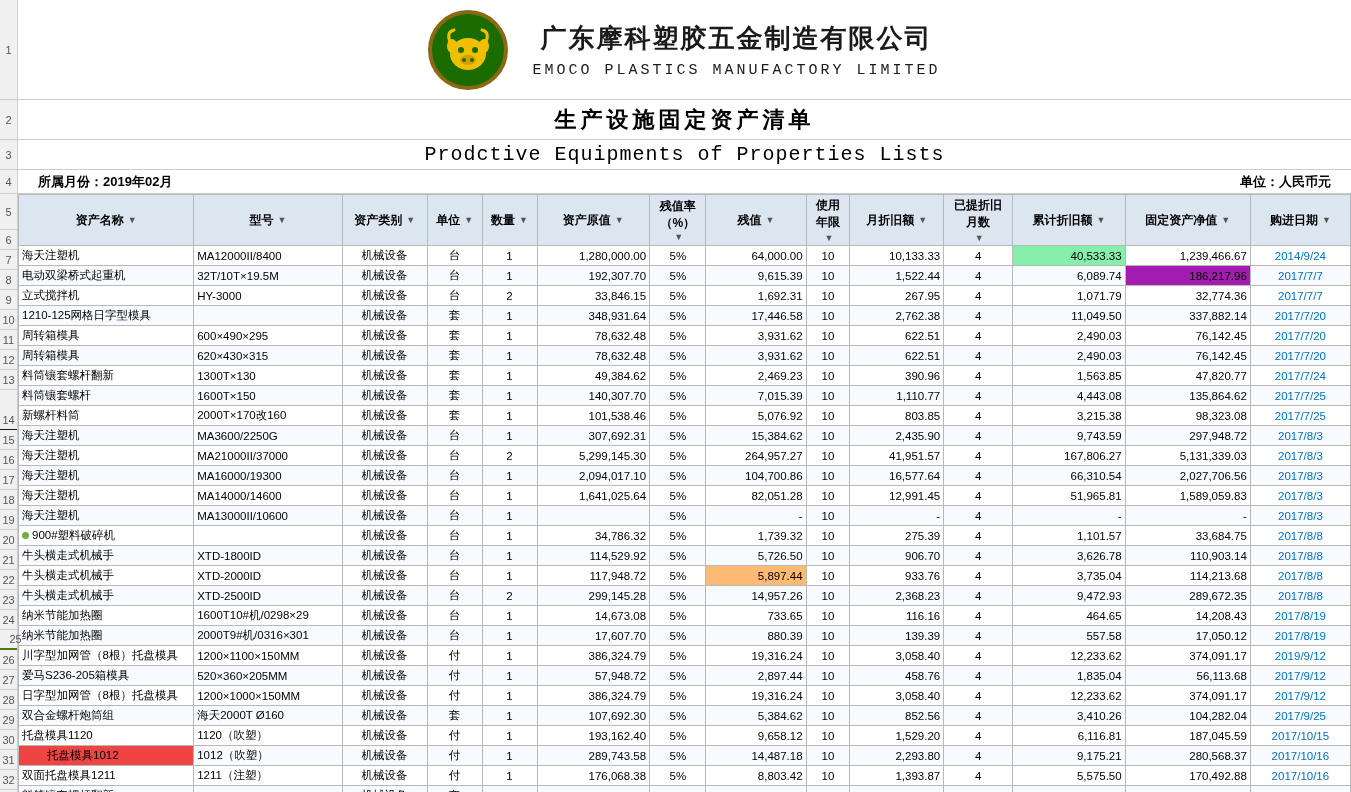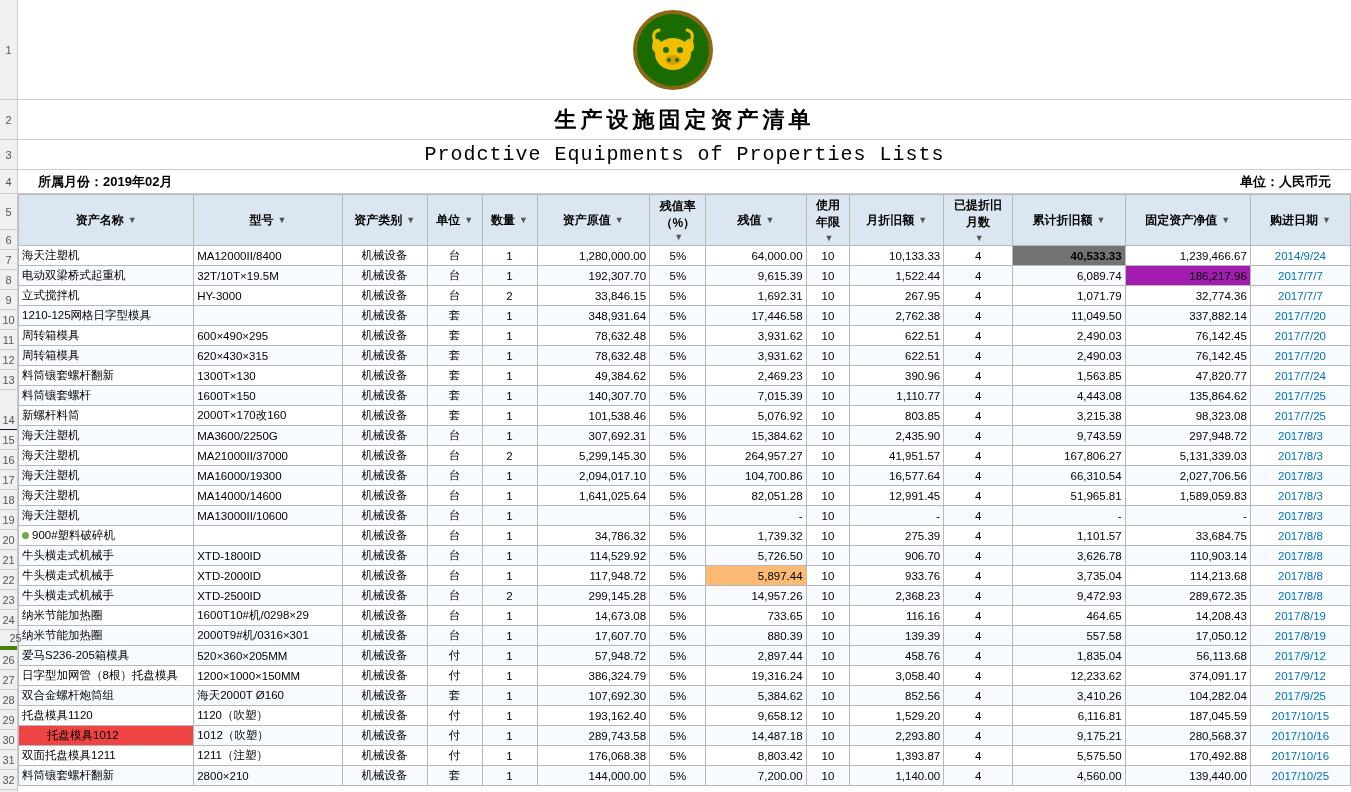--- a/index.html
+++ b/index.html
@@ -92,21 +92,21 @@
     <div class="row-num" style="height: 20px; border-bottom: 1px solid #ccc;">15</div>
     <div class="row-num" style="height: 20px; border-bottom: 1px solid #ccc;">16</div>
     <div class="row-num" style="height: 20px; border-bottom: 1px solid #ccc;">17</div>
     <div class="row-num" style="height: 20px; border-bottom: 1px solid #ccc;">18</div>
     <div class="row-num" style="height: 20px; border-bottom: 1px solid #ccc;">19</div>
     <div class="row-num" style="height: 20px; border-bottom: 1px solid #ccc;">20</div>
     <div class="row-num" style="height: 20px; border-bottom: 1px solid #ccc;">21</div>
     <div class="row-num" style="height: 20px; border-bottom: 1px solid #ccc;">22</div>
     <div class="row-num" style="height: 20px; border-bottom: 1px solid #ccc;">23</div>
     <div class="row-num" style="height: 20px; border-bottom: 1px solid #ccc;">24</div>
-    <div class="row-num" style="height: 20px; border-bottom: 4px solid #4d7c0f; padding-left: 14px;">25</div>
+    <div class="row-num" style="height: 20px; border-bottom: 2px solid #4d7c0f; padding-left: 14px;">25</div>
     <div class="row-num" style="height: 20px; border-bottom: 1px solid #ccc;">26</div>
     <div class="row-num" style="height: 20px; border-bottom: 1px solid #ccc;">27</div>
     <div class="row-num" style="height: 20px; border-bottom: 1px solid #ccc;">28</div>
     <div class="row-num" style="height: 20px; border-bottom: 1px solid #ccc;">29</div>
     <div class="row-num" style="height: 20px; border-bottom: 1px solid #ccc;">30</div>
     <div class="row-num" style="height: 20px; border-bottom: 1px solid #ccc;">31</div>
     <div class="row-num" style="height: 20px; border-bottom: 1px solid #ccc;">32</div>
     <div class="row-num" style="height: 20px; border-bottom: 1px solid #ccc;">33</div>
     <div class="row-num" style="height: 20px; border-bottom: 1px solid #ccc;">34</div>
   </div>
@@ -129,20 +129,24 @@
 
             <circle cx="21" cy="28" r="3" fill="#1a6b00"></circle>
             <circle cx="35" cy="28" r="3" fill="#1a6b00"></circle>
 
             <ellipse cx="28" cy="38" rx="8" ry="5" fill="#d4a000"></ellipse>
             <circle cx="24" cy="38" r="2" fill="#1a6b00"></circle>
             <circle cx="32" cy="38" r="2" fill="#1a6b00"></circle>
           </svg>
         </div>
 
+        <div style="text-align: center;">
+          <div style="font-size: 26px; font-weight: bold; color: #1a1a1a; letter-spacing: 2px; font-family: 'Microsoft YaHei', Arial;">广东摩科塑胶五金制造有限公司</div>
+          <div style="font-size: 15px; color: #1a1a1a; letter-spacing: 3px; font-family: 'Courier New', monospace; margin-top: 6px;">EMOCO PLASTICS MANUFACTORY LIMITED</div>
+        </div>
       </div>
     </div>
 
     <div style="height: 40px; display: flex; align-items: center; justify-content: center; border-bottom: 1px solid #ccc; background: #fff;">
       <span style="font-size: 22px; font-weight: bold; letter-spacing: 4px;">生产设施固定资产清单</span>
     </div>
 
     <div style="height: 30px; display: flex; align-items: center; justify-content: center; border-bottom: 1px solid #ccc; background: #fff;">
       <span style="font-size: 20px; font-family: 'Courier New', monospace; letter-spacing: 1px;">Prodctive Equipments of Properties Lists</span>
     </div>
@@ -205,21 +209,21 @@
             <td style="background: rgb(255, 255, 255); text-align: left;">MA12000II/8400</td>
             <td style="background: rgb(255, 255, 255);">机械设备</td>
             <td style="background: rgb(255, 255, 255);">台</td>
             <td style="background: rgb(255, 255, 255);">1</td>
             <td style="background: rgb(255, 255, 255); text-align: right;">1,280,000.00</td>
             <td style="background: rgb(255, 255, 255);">5%</td>
             <td style="background: rgb(255, 255, 255); text-align: right;">64,000.00</td>
             <td style="background: rgb(255, 255, 255);">10</td>
             <td style="background: rgb(255, 255, 255); text-align: right;">10,133.33</td>
             <td style="background: rgb(255, 255, 255);">4</td>
-            <td style="background: #737373; text-align: right; font-weight: bold;">40,533.33</td>
+            <td style="background: #86efac; text-align: right;">40,533.33</td>
             <td style="background: rgb(255, 255, 255); text-align: right;">1,239,466.67</td>
             <td style="background: rgb(255, 255, 255); color: rgb(0, 112, 192);">2014/9/24</td>
           </tr>
           <tr>
             <td style="background: rgb(247, 251, 255); text-align: left;">电动双梁桥式起重机</td>
             <td style="background: rgb(247, 251, 255); text-align: left;">32T/10T×19.5M</td>
             <td style="background: rgb(247, 251, 255);">机械设备</td>
             <td style="background: rgb(247, 251, 255);">台</td>
             <td style="background: rgb(247, 251, 255);">1</td>
             <td style="background: rgb(247, 251, 255); text-align: right;">192,307.70</td>
@@ -512,20 +516,36 @@
             <td style="background: rgb(247, 251, 255);">1</td>
             <td style="background: rgb(247, 251, 255); text-align: right;">17,607.70</td>
             <td style="background: rgb(247, 251, 255);">5%</td>
             <td style="background: rgb(247, 251, 255); text-align: right;">880.39</td>
             <td style="background: rgb(247, 251, 255);">10</td>
             <td style="background: rgb(247, 251, 255); text-align: right;">139.39</td>
             <td style="background: rgb(247, 251, 255);">4</td>
             <td style="background: rgb(247, 251, 255); text-align: right;">557.58</td>
             <td style="background: rgb(247, 251, 255); text-align: right;">17,050.12</td>
             <td style="background: rgb(247, 251, 255); color: rgb(0, 112, 192);">2017/8/19</td>
+          </tr>
+          <tr>
+            <td style="background: rgb(255, 255, 255); text-align: left;">川字型加网管（8根）托盘模具</td>
+            <td style="background: rgb(255, 255, 255); text-align: left;">1200×1100×150MM</td>
+            <td style="background: rgb(255, 255, 255);">机械设备</td>
+            <td style="background: rgb(255, 255, 255);">付</td>
+            <td style="background: rgb(255, 255, 255);">1</td>
+            <td style="background: rgb(255, 255, 255); text-align: right;">386,324.79</td>
+            <td style="background: rgb(255, 255, 255);">5%</td>
+            <td style="background: rgb(255, 255, 255); text-align: right;">19,316.24</td>
+            <td style="background: rgb(255, 255, 255);">10</td>
+            <td style="background: rgb(255, 255, 255); text-align: right;">3,058.40</td>
+            <td style="background: rgb(255, 255, 255);">4</td>
+            <td style="background: rgb(255, 255, 255); text-align: right;">12,233.62</td>
+            <td style="background: rgb(255, 255, 255); text-align: right;">374,091.17</td>
+            <td style="background: rgb(255, 255, 255); color: rgb(0, 112, 192);">2019/9/12</td>
           </tr>
           <tr>
             <td style="background: rgb(247, 251, 255); text-align: left;">爱马S236-205箱模具</td>
             <td style="background: rgb(247, 251, 255); text-align: left;">520×360×205MM</td>
             <td style="background: rgb(247, 251, 255);">机械设备</td>
             <td style="background: rgb(247, 251, 255);">付</td>
             <td style="background: rgb(247, 251, 255);">1</td>
             <td style="background: rgb(247, 251, 255); text-align: right;">57,948.72</td>
             <td style="background: rgb(247, 251, 255);">5%</td>
             <td style="background: rgb(247, 251, 255); text-align: right;">2,897.44</td>

